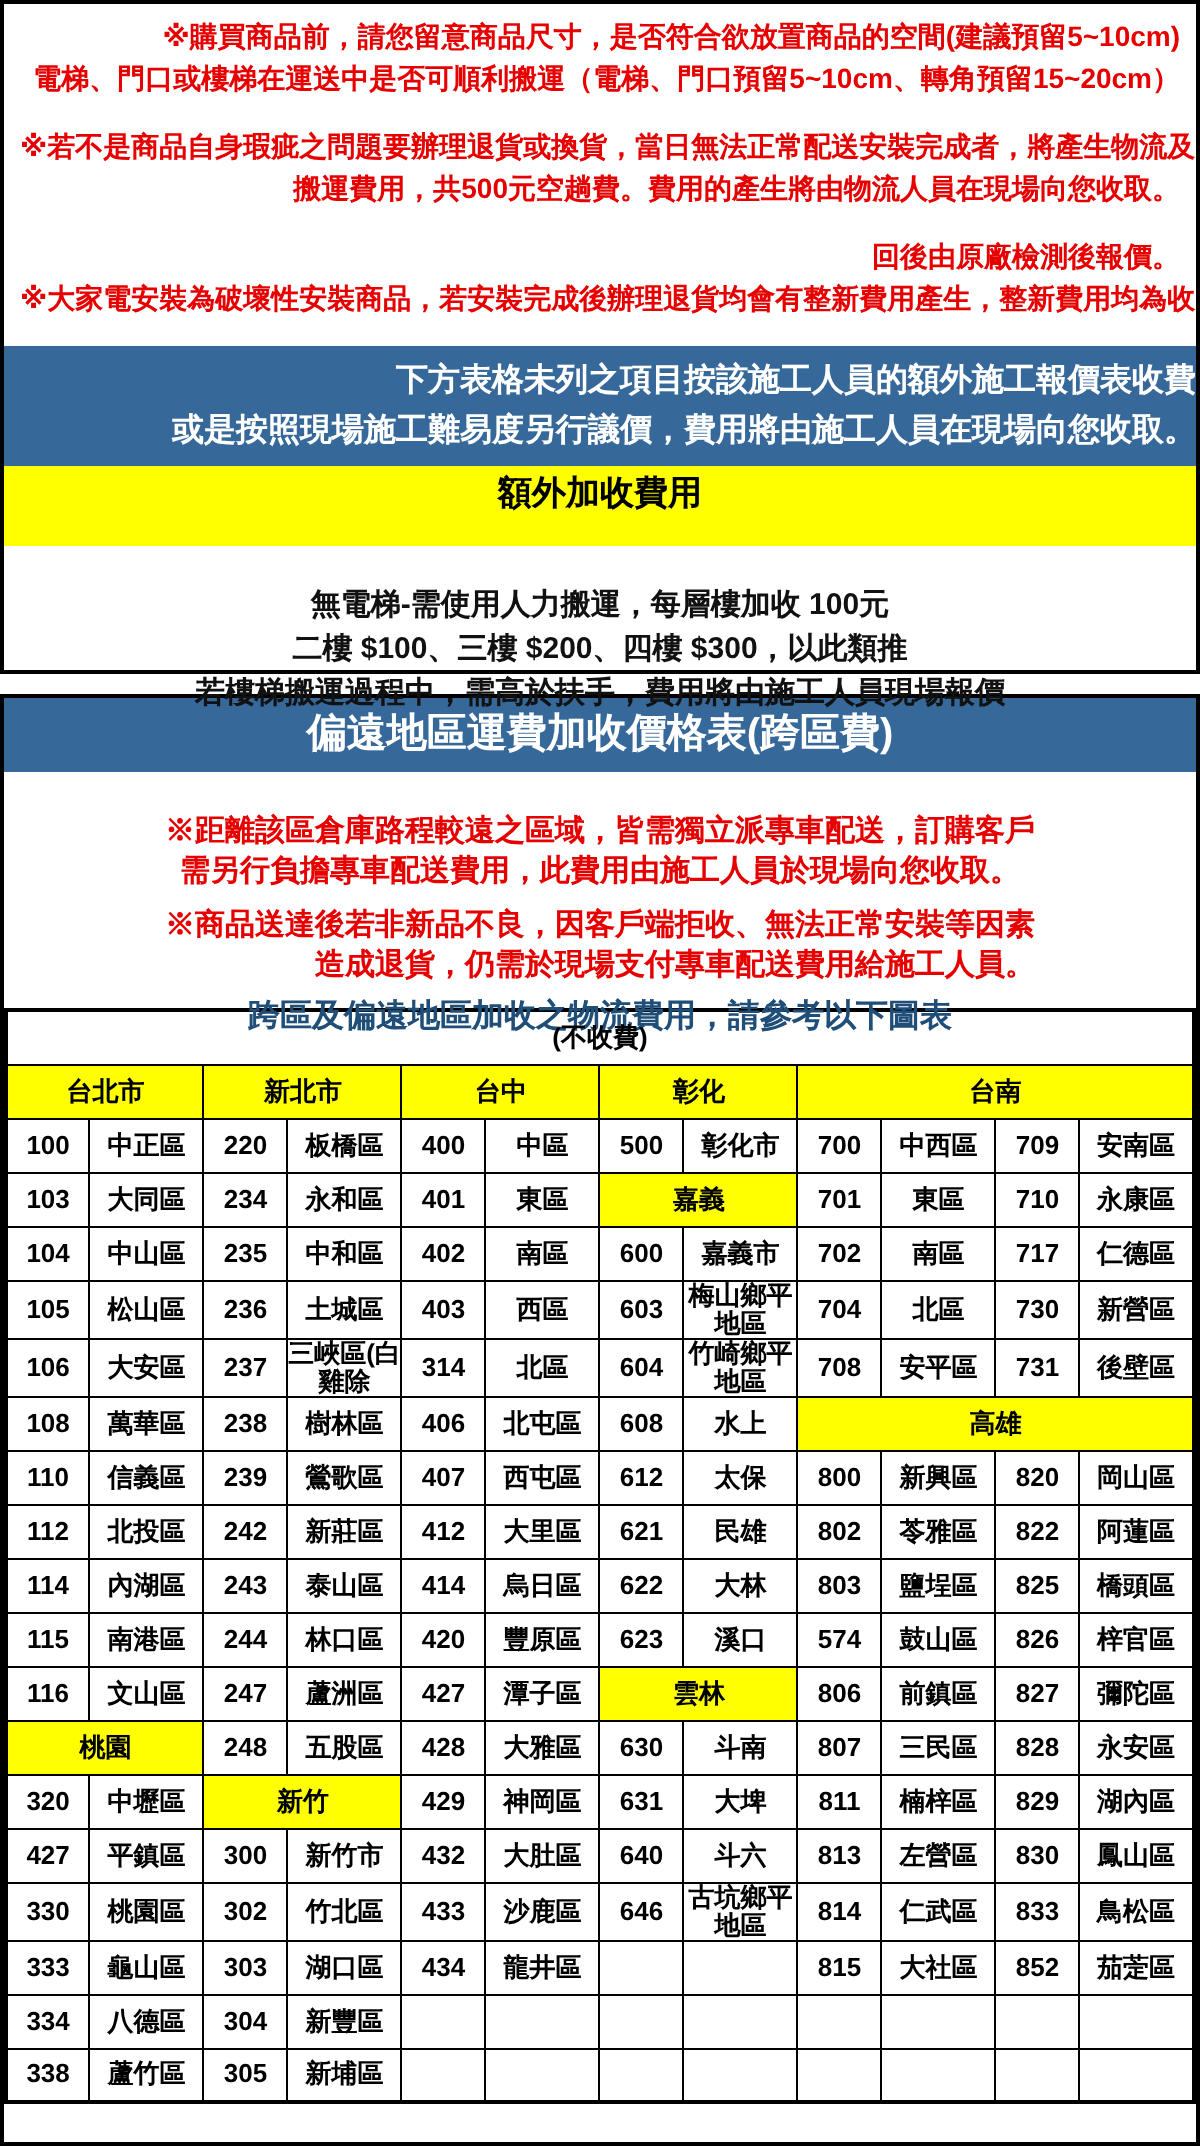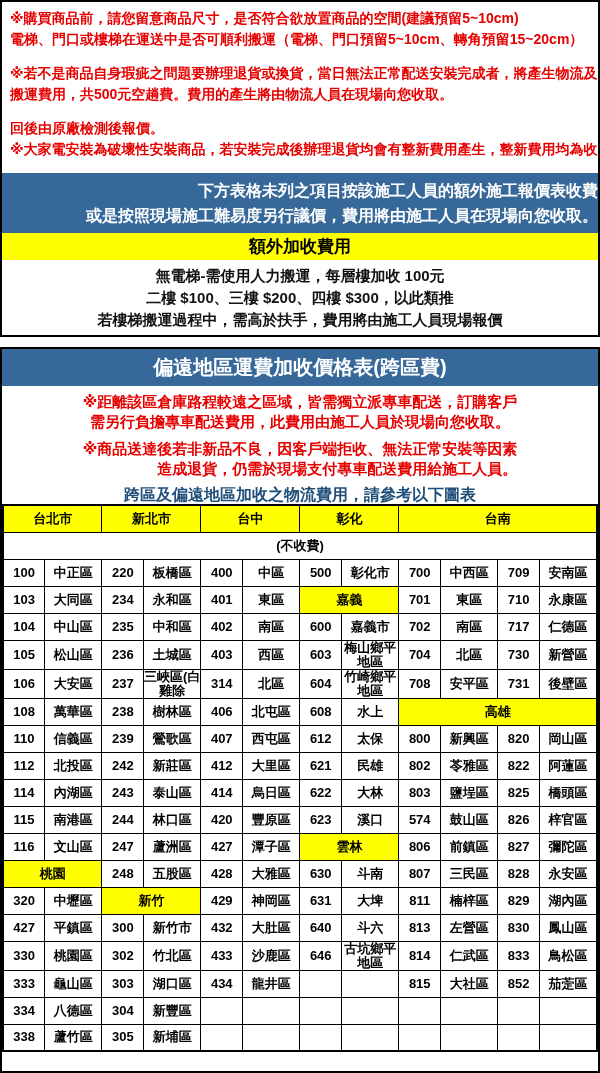--- a/index.html
+++ b/index.html
@@ -10,45 +10,45 @@
   }
   *{box-sizing:border-box;}
 
   
   .box1{
     width:600px;height:337px;border:2px solid #000;
   }
   .warnings{padding:6px 8px 0 8px;}
   .warn-para{margin-bottom:13px;}
   .warn-line{
-    color:#e60000;font-size:14px;line-height:21px;white-space:nowrap;
+    color:#e60000;font-size:14px;line-height:21px;white-space:nowrap;text-align:right;
   }
   .blue-bar{
     background:#36699a;color:#fff;text-align:right;
     padding:5px 0;height:60px;
   }
   .blue-bar .line{font-size:16px;line-height:25px;white-space:nowrap;}
   .yellow-bar{
     background:#ffff00;color:#000;text-align:center;
-    font-size:17px;line-height:27px;height:27px;
-  }
-  .fee-area{padding-top:5px;text-align:center;}
+    font-size:17px;line-height:27px;height:40px;
+  }
+  .fee-area{padding-top:19px;text-align:center;}
   .fee-area .line{font-size:15px;line-height:22px;color:#111;white-space:nowrap;}
 
   .gap{height:10px;}
 
   
   .box2{
     width:600px;height:726px;border:2px solid #000;
   }
   .title-bar{
     background:#36699a;color:#fff;text-align:center;
     font-size:20px;line-height:37px;height:37px;white-space:nowrap;
   }
-  .notes{padding-top:6px;height:118px;}
+  .notes{padding-top:20px;height:118px;font-family:Liberation Serif, serif;}
   .note{width:fit-content;margin:0 auto;}
   .note .line{color:#e60000;font-size:15px;line-height:20px;white-space:nowrap;}
   .note-center{text-align:center;margin-bottom:7px;}
   .note-left{text-align:right;margin-bottom:5px;}
   .blue-note{
     color:#1f4e79;text-align:center;font-size:16px;line-height:21px;white-space:nowrap;
   }
 
   
   table.district{
@@ -120,28 +120,28 @@
         <col style="width: 9.66%;">
         <col style="width: 7%;">
         <col style="width: 9.66%;">
         <col style="width: 7%;">
         <col style="width: 9.66%;">
         <col style="width: 7%;">
         <col style="width: 9.66%;">
       </colgroup>
     <tbody id="tbody">
         <tr>
+          <td class="free" colspan="12">(不收費)</td>
+        </tr>
+        <tr>
           <th class="hl" colspan="2">台北市</th>
           <th class="hl" colspan="2">新北市</th>
           <th class="hl" colspan="2">台中</th>
           <th class="hl" colspan="2">彰化</th>
           <th class="hl" colspan="4">台南</th>
-        </tr>
-        <tr>
-          <td class="free" colspan="12">(不收費)</td>
         </tr>
         <tr>
           <td>100</td>
           <td>中正區</td>
           <td>220</td>
           <td>板橋區</td>
           <td>400</td>
           <td>中區</td>
           <td>500</td>
           <td>彰化市</td>

